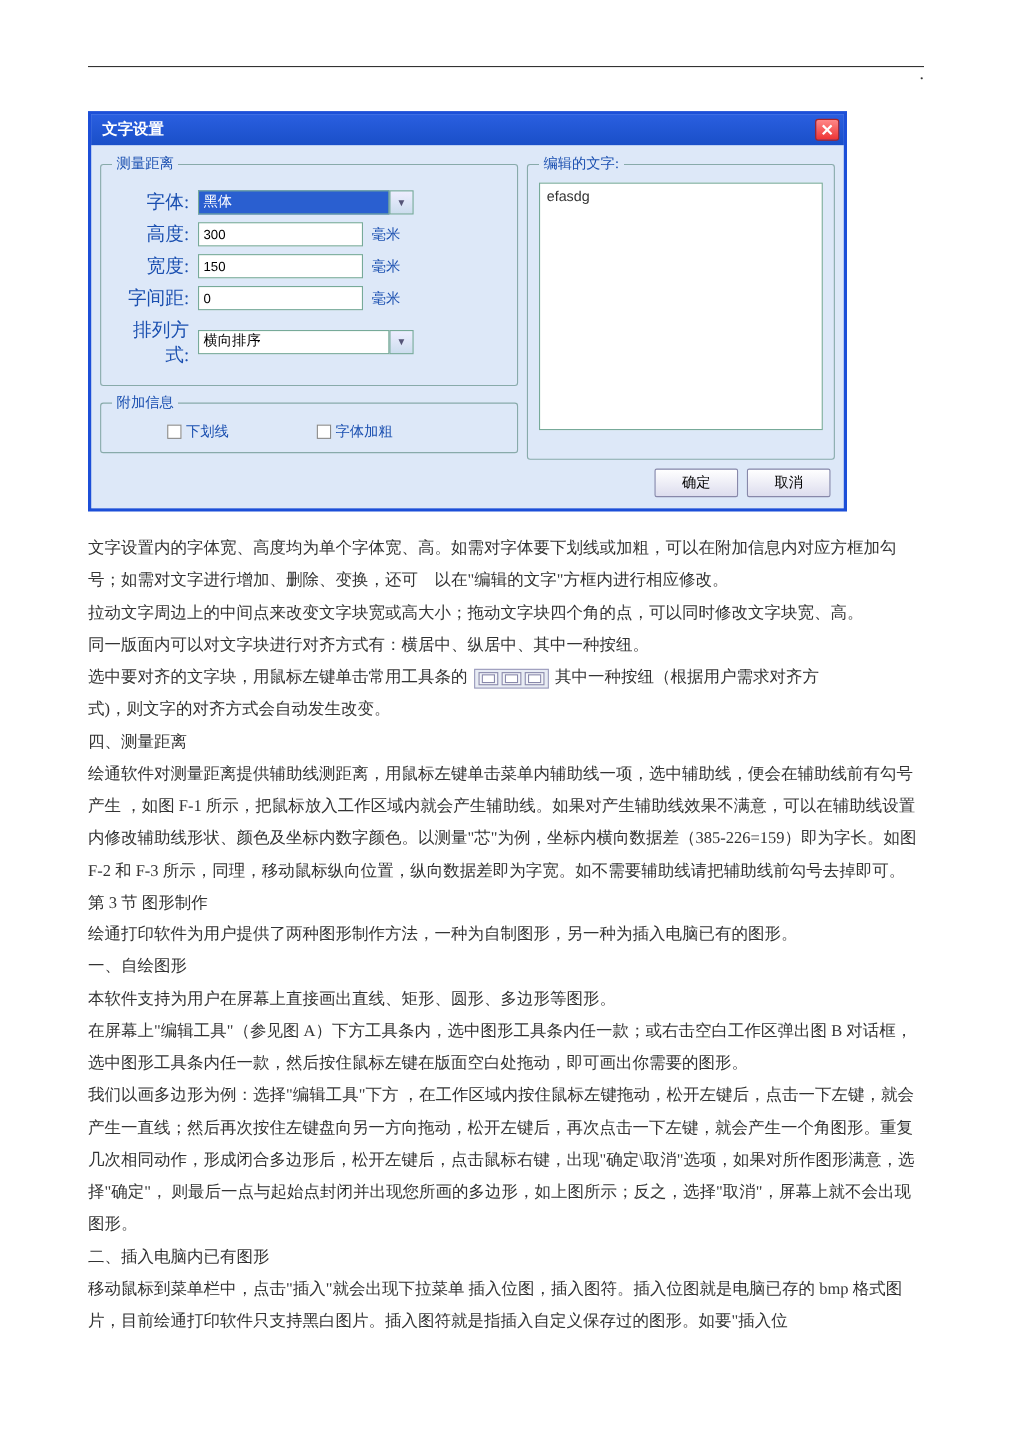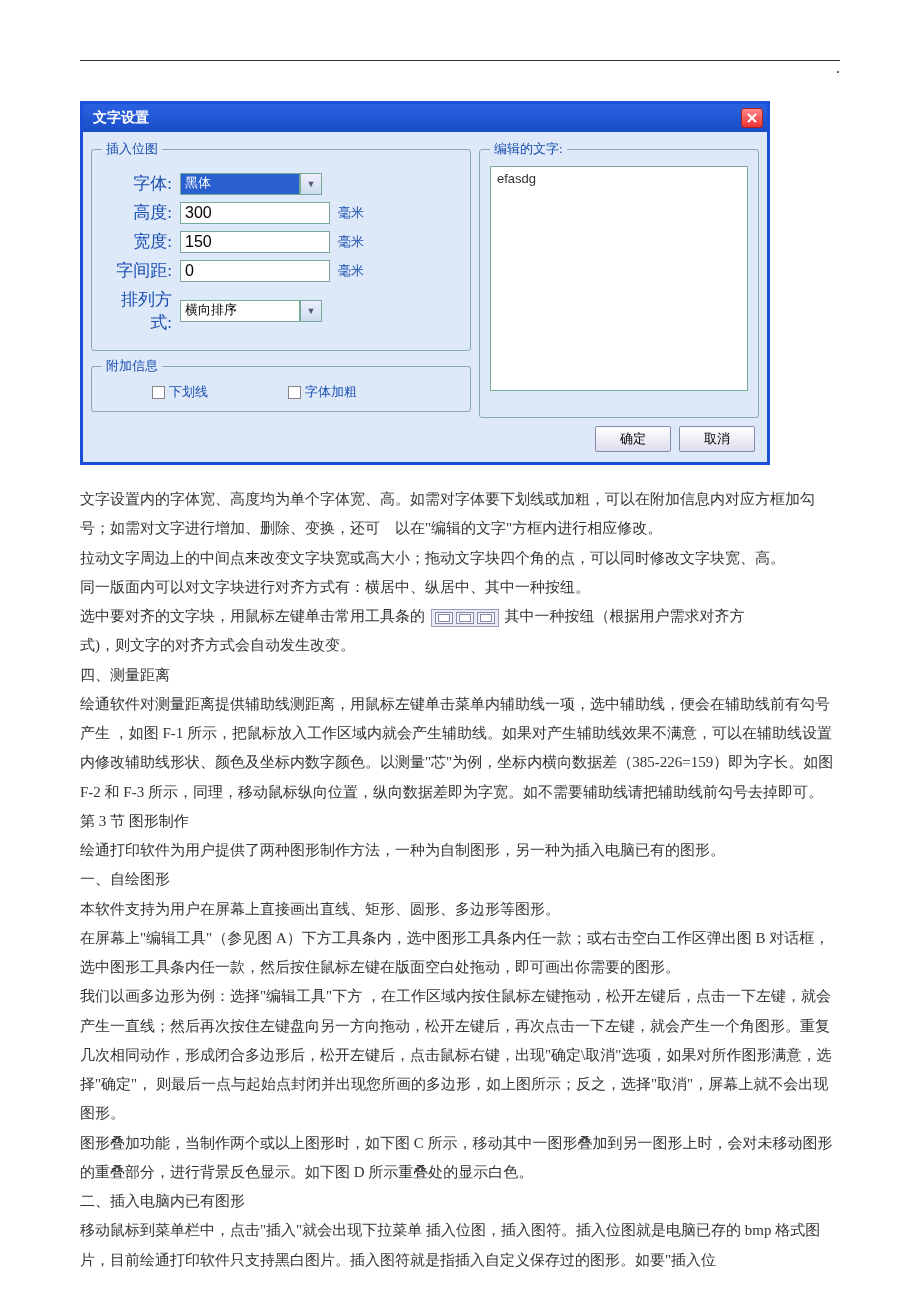--- a/index.html
+++ b/index.html
@@ -93,26 +93,26 @@
       font-size: 17px;
       width: 70px;
       text-align: right;
       flex-shrink: 0;
     }
     .field-input {
       background: #fff;
       border: 1px solid #7a9;
       height: 22px;
       padding: 0 4px;
-      font-size: 16px;
+      font-size: 12px;
       width: 150px;
     }
     .dropdown {
       display: flex;
-      width: 142px;
+      width: 196px;
     }
     .dropdown-input {
       flex: 1;
       border: 1px solid #7a9;
       height: 22px;
       padding: 0 4px;
       font-size: 13px;
     }
     .dropdown-input.selected {
       background: #2a5fd0;
@@ -223,21 +223,21 @@
     <div class="close-btn">
       <svg width="10" height="10" viewBox="0 0 10 10">
           <path d="M1 1 L9 9 M9 1 L1 9" stroke="#fff" stroke-width="2"></path>
         </svg>
     </div>
   </div>
   <div class="dialog-body">
     <div class="columns">
       <div class="left-col">
         <fieldset>
-          <legend>插入位图</legend>
+          <legend>测量距离</legend>
           <div class="field-row">
             <span class="field-label">字体:</span>
             <div class="dropdown">
               <div class="dropdown-input selected">黑体</div>
               <div class="dropdown-btn">
                 <span>▼</span>
               </div>
             </div>
           </div>
           <div class="field-row">
@@ -308,16 +308,15 @@
   </p>
   <p>式)，则文字的对齐方式会自动发生改变。</p>
   <p>四、测量距离</p>
   <p>绘通软件对测量距离提供辅助线测距离，用鼠标左键单击菜单内辅助线一项，选中辅助线，便会在辅助线前有勾号产生 ，如图 F-1 所示，把鼠标放入工作区域内就会产生辅助线。如果对产生辅助线效果不满意，可以在辅助线设置内修改辅助线形状、颜色及坐标内数字颜色。以测量"芯"为例，坐标内横向数据差（385-226=159）即为字长。如图 F-2 和 F-3 所示，同理，移动鼠标纵向位置，纵向数据差即为字宽。如不需要辅助线请把辅助线前勾号去掉即可。</p>
   <p>第 3 节  图形制作</p>
   <p>绘通打印软件为用户提供了两种图形制作方法，一种为自制图形，另一种为插入电脑已有的图形。</p>
   <p>一、自绘图形</p>
   <p>本软件支持为用户在屏幕上直接画出直线、矩形、圆形、多边形等图形。</p>
   <p>在屏幕上"编辑工具"（参见图 A）下方工具条内，选中图形工具条内任一款；或右击空白工作区弹出图 B 对话框，选中图形工具条内任一款，然后按住鼠标左键在版面空白处拖动，即可画出你需要的图形。</p>
   <p>我们以画多边形为例：选择"编辑工具"下方 ，在工作区域内按住鼠标左键拖动，松开左键后，点击一下左键，就会产生一直线；然后再次按住左键盘向另一方向拖动，松开左键后，再次点击一下左键，就会产生一个角图形。重复几次相同动作，形成闭合多边形后，松开左键后，点击鼠标右键，出现"确定\取消"选项，如果对所作图形满意，选择"确定"， 则最后一点与起始点封闭并出现您所画的多边形，如上图所示；反之，选择"取消"，屏幕上就不会出现图形。</p>
-  <p>图形叠加功能，当制作两个或以上图形时，如下图 C 所示，移动其中一图形叠加到另一图形上时，会对未移动图形的重叠部分，进行背景反色显示。如下图 D 所示重叠处的显示白色。</p>
   <p>二、插入电脑内已有图形</p>
   <p>移动鼠标到菜单栏中，点击"插入"就会出现下拉菜单 插入位图，插入图符。插入位图就是电脑已存的 bmp 格式图片，目前绘通打印软件只支持黑白图片。插入图符就是指插入自定义保存过的图形。如要"插入位</p>
 </div>
 
 </body></html>

